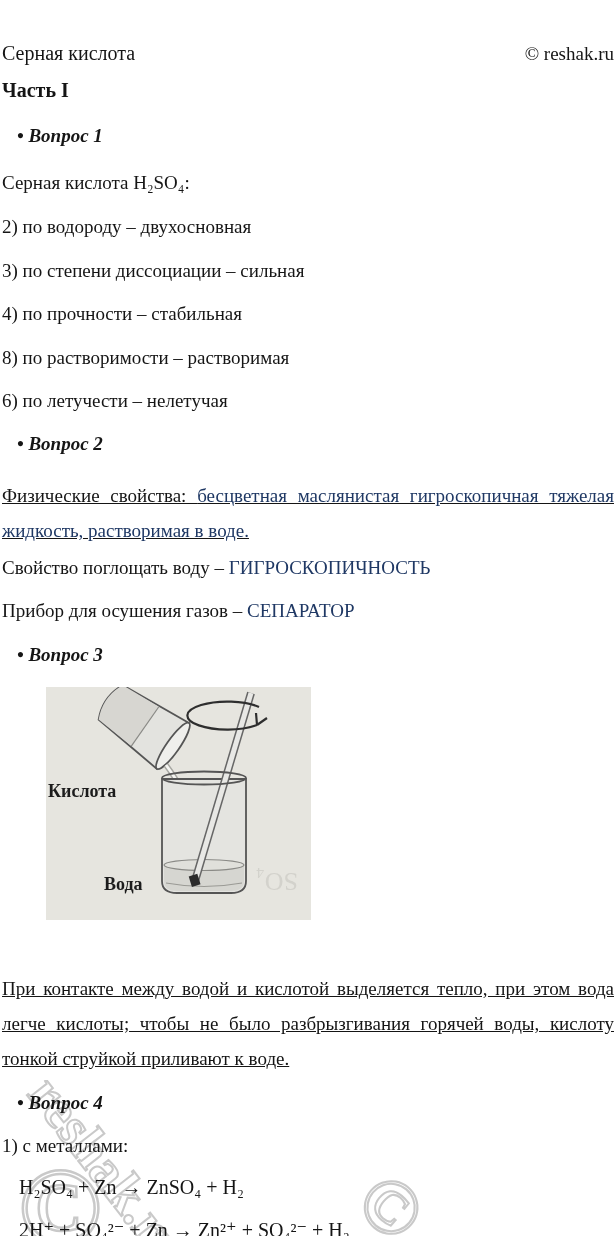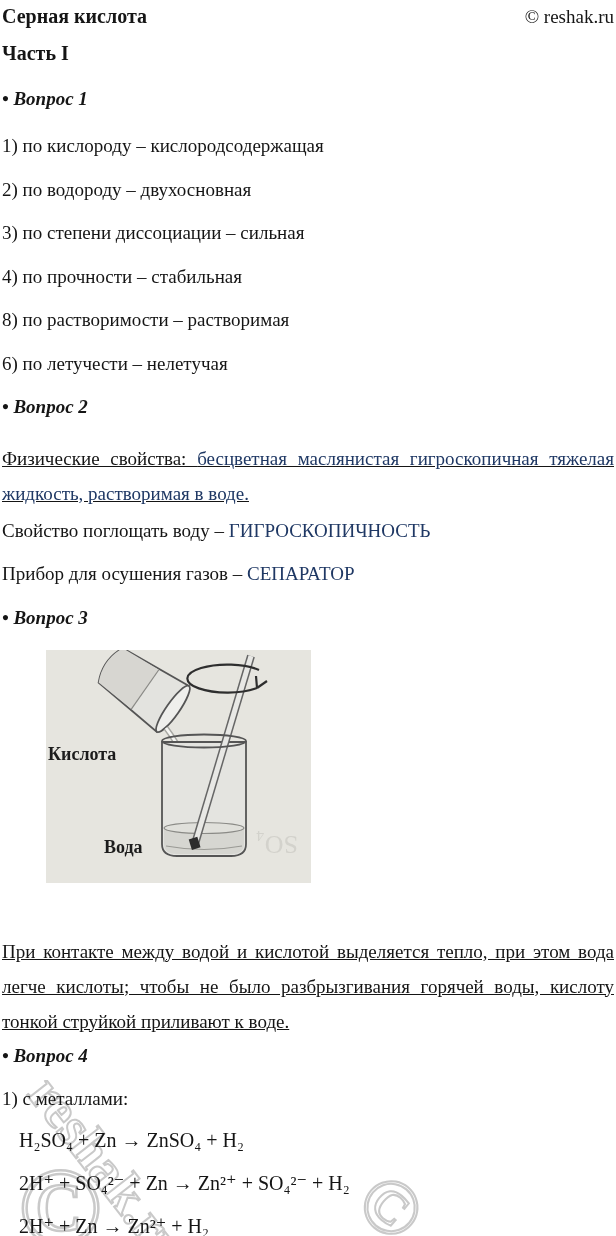--- a/index.html
+++ b/index.html
@@ -7,24 +7,24 @@
     width:616px;height:1236px;
     background:#ffffff;
     font-family:"Liberation Serif","DejaVu Serif",serif;
     color:#151515;
     overflow:hidden;
     position:relative;
   }
   .content{position:relative;z-index:1;padding:4px 2px 0 2px;}
   .doc-header{display:flex;justify-content:space-between;align-items:baseline;
     font-size:20px;line-height:24px;margin-bottom:12px;}
-  .doc-title{font-weight:bold;}
+  .doc-title{font-weight:normal;margin-top:37px;}
   .copyright{font-size:19px;font-weight:normal;}
   .part-heading{font-size:20px;line-height:24px;font-weight:bold;margin:0 0 22px 0;}
-  .q-heading{font-size:19px;line-height:24px;font-weight:bold;font-style:italic;margin:0;}
+  .q-heading{font-size:19px;line-height:24px;font-weight:bold;font-style:italic;margin:15px;}
   .line{font-size:19px;line-height:24px;margin:0;}
   .para{font-size:19px;line-height:35px;margin:0;text-align:justify;text-decoration:underline;}
   .eq{font-size:20px;line-height:24px;margin:17px;}
   .blue{color:#1f3864;}
   .term{color:#1f3864;font-weight:normal;}
   
   .mb-23{margin-bottom:23px;} .mb-22{margin-bottom:22px;} .mb-20{margin-bottom:20px;}
   .mb-19{margin-bottom:19px;} .mb-19h{margin-bottom:19.5px;} .mb-16{margin-bottom:16px;} .mb-8{margin-bottom:8px;} .mb-5{margin-bottom:5px;}
   .mb-25{margin-bottom:25px;}
   .figure-wrap{width:265px;height:259px;padding-left:44px;}
@@ -47,21 +47,21 @@
 
   <div class="doc-header">
     <span class="doc-title">Серная кислота</span>
     <span class="copyright">© reshak.ru</span>
   </div>
 
   <p class="part-heading">Часть I</p>
 
   <p class="q-heading mb-23">• Вопрос 1</p>
 
-  <p class="line mb-19h">1) по кислороду – кислородсодержащая</p>
+  <p class="line mb-20">Серная кислота H₂SO₄:</p>
   <p class="line mb-19h">2) по водороду – двухосновная</p>
   <p class="line mb-19h">3) по степени диссоциации – сильная</p>
   <p class="line mb-19h">4) по прочности – стабильная</p>
   <p class="line mb-19h">8) по растворимости – растворимая</p>
   <p class="line mb-19">6) по летучести – нелетучая</p>
 
   <p class="q-heading mb-22">• Вопрос 2</p>
 
   <p class="para mb-8"><span>Физические свойства: </span><span class="blue">бесцветная маслянистая гигроскопичная тяжелая жидкость, растворимая в воде.</span></p>
 

